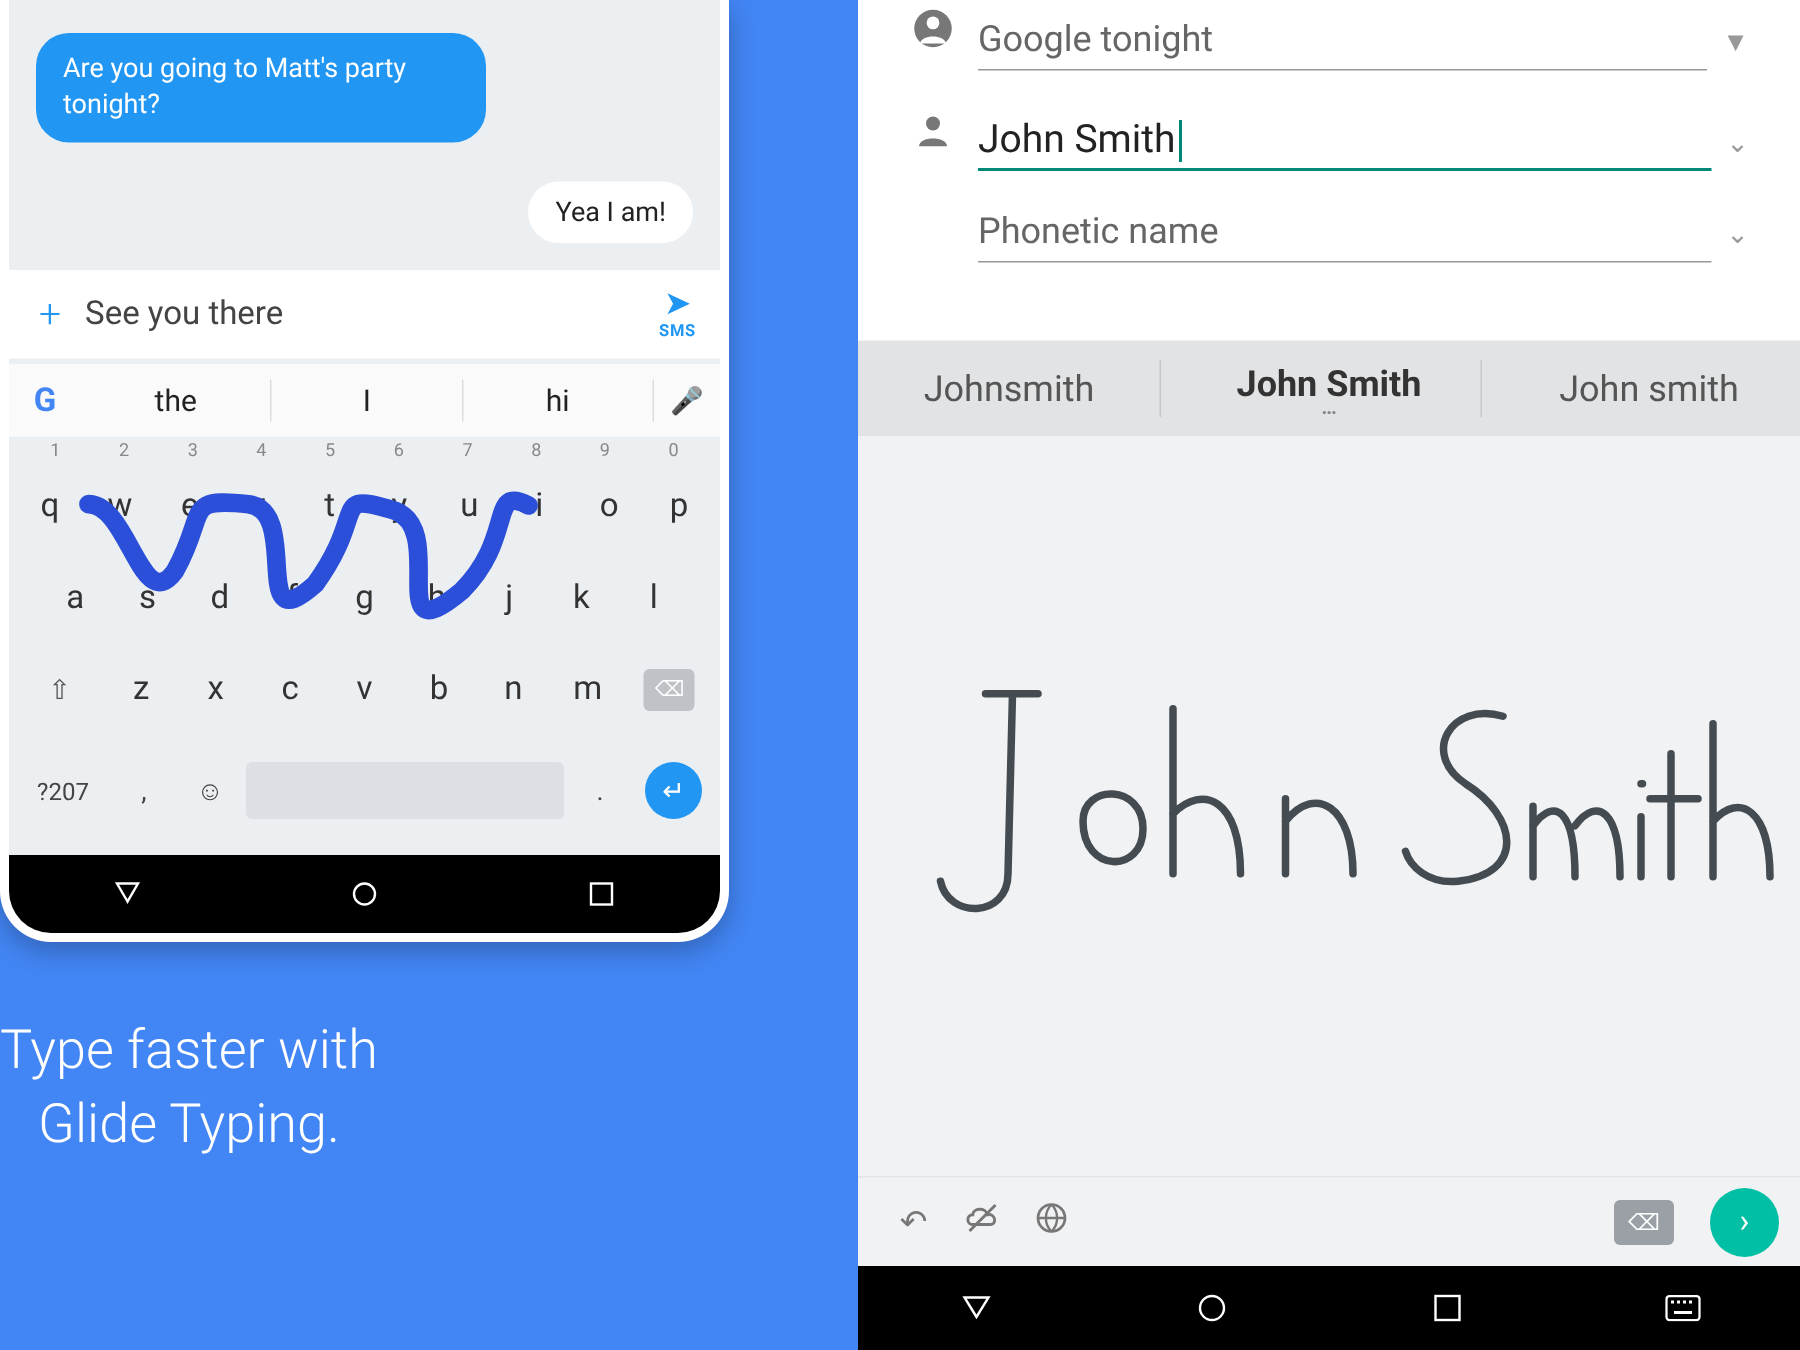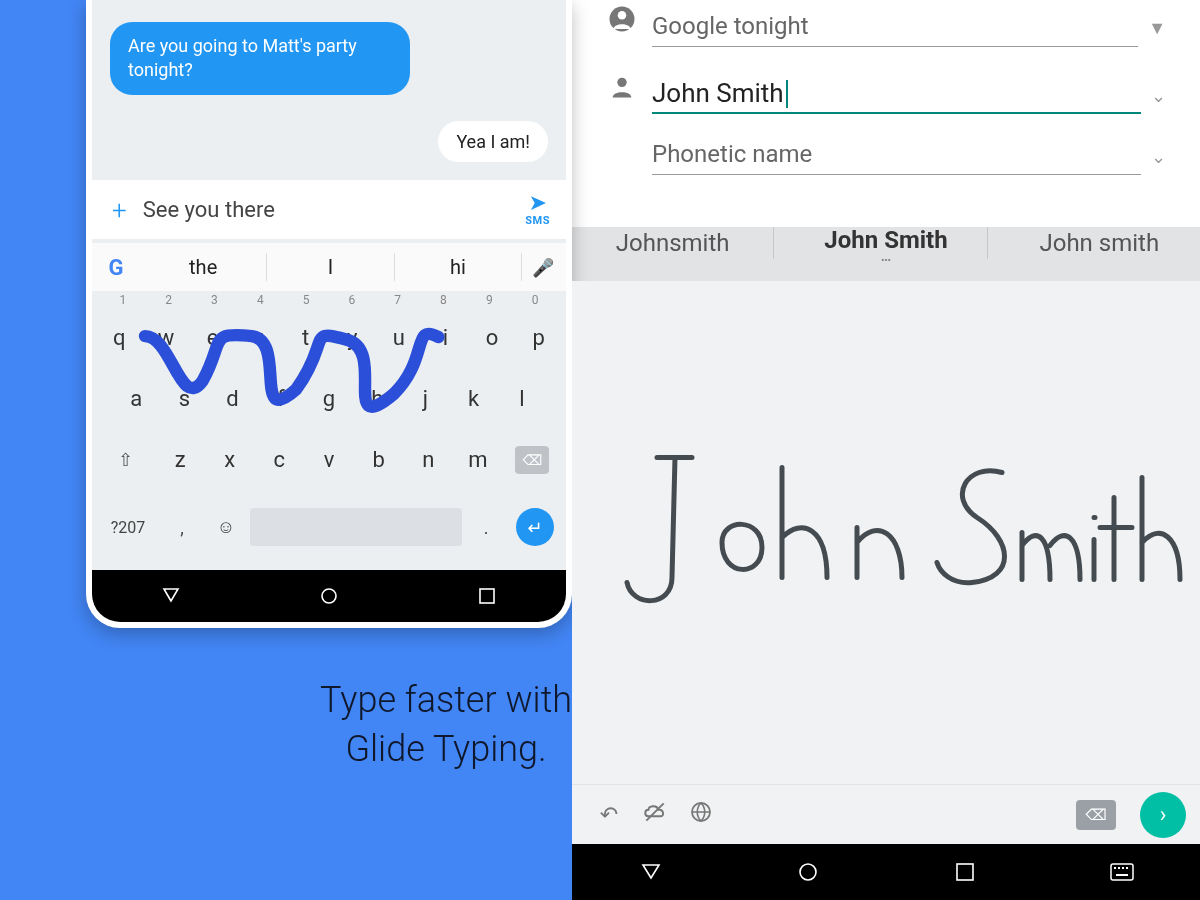--- a/index.html
+++ b/index.html
@@ -10,21 +10,21 @@
     display: flex;
     overflow: hidden;
   }
   .left-panel {
     width: 572px;
     height: 900px;
     background: #4285f4;
     position: relative;
     display: flex;
     flex-direction: column;
-    align-items: flex-end;
+    align-items: flex-start;
   }
   .phone {
     width: 486px;
     background: #fff;
     border: 6px solid #fff;
     border-top: none;
     border-radius: 0 0 34px 34px;
     box-shadow: 0 6px 18px rgba(0,0,0,.25);
     overflow: hidden;
     display: flex;
@@ -110,21 +110,21 @@
   .shift, .back { width:48px; display:flex; align-items:center; justify-content:center; font-size:18px; color:#555; }
   .backsp { background:#bfc3c7; border-radius:4px; width:34px; height:28px; display:flex; align-items:center; justify-content:center; color:#fff; font-size:14px; }
   .glide-path {
     position:absolute; top:14px; left:0; width:100%; height:160px; pointer-events:none;
   }
   .navbar {
     background:#000; height:52px; display:flex; align-items:center; justify-content:space-around; color:#fff;
   }
   .nb { width:24px; height:24px; display:flex; align-items:center; justify-content:center; }
   .promo {
-    color:#0f172a; font-size:36px; font-weight:300; text-align:center; margin-top:48px; line-height:1.35;
+    color:#ffffff; font-size:36px; font-weight:300; text-align:center; margin-top:48px; line-height:1.35;
   }
 
   
   .right-panel {
     width: 628px;
     height: 900px;
     background:#fff;
     display:flex;
     flex-direction:column;
   }
@@ -132,21 +132,21 @@
   .field-row { display:flex; align-items:flex-end; margin-bottom: 26px; }
   .field-icon { width:60px; color:#777; font-size:28px; text-align:center; padding-bottom:6px; }
   .field-body { flex:1; position:relative; }
   .field-label { font-size:24px; color:#666; padding-bottom:6px; }
   .field-input { font-size:26px; color:#222; padding-bottom:4px; display:flex; align-items:flex-end; }
   .caret { display:inline-block; width:2px; height:28px; background:#00897b; margin-left:2px; }
   .underline { height:1px; background:#999; }
   .underline.active { height:2px; background:#00897b; }
   .chev { color:#999; font-size:18px; padding: 0 4px 8px 10px; }
   .predict-bar {
-    background:#e1e3e5; height:54px; display:flex; gap:11px;
+    background:#e1e3e5; height:64px; display:flex; align-items:center;gap:11px;
   }
   .pred { flex:1; text-align:center; font-size:24px; color:#555; border-right:1px solid #c5c7c9; height:60%; display:flex; align-items:center; justify-content:center; flex-direction:column; }
   .pred:last-child { border-right:none; }
   .pred.bold { font-weight:700; color:#333; }
   .dots { font-size:14px; line-height:.4; color:#888; }
   .hw-area {
     flex:1; background:#f1f2f3; position:relative;
   }
   .hw-svg { width:100%; height:100%; }
   .hw-toolbar {

